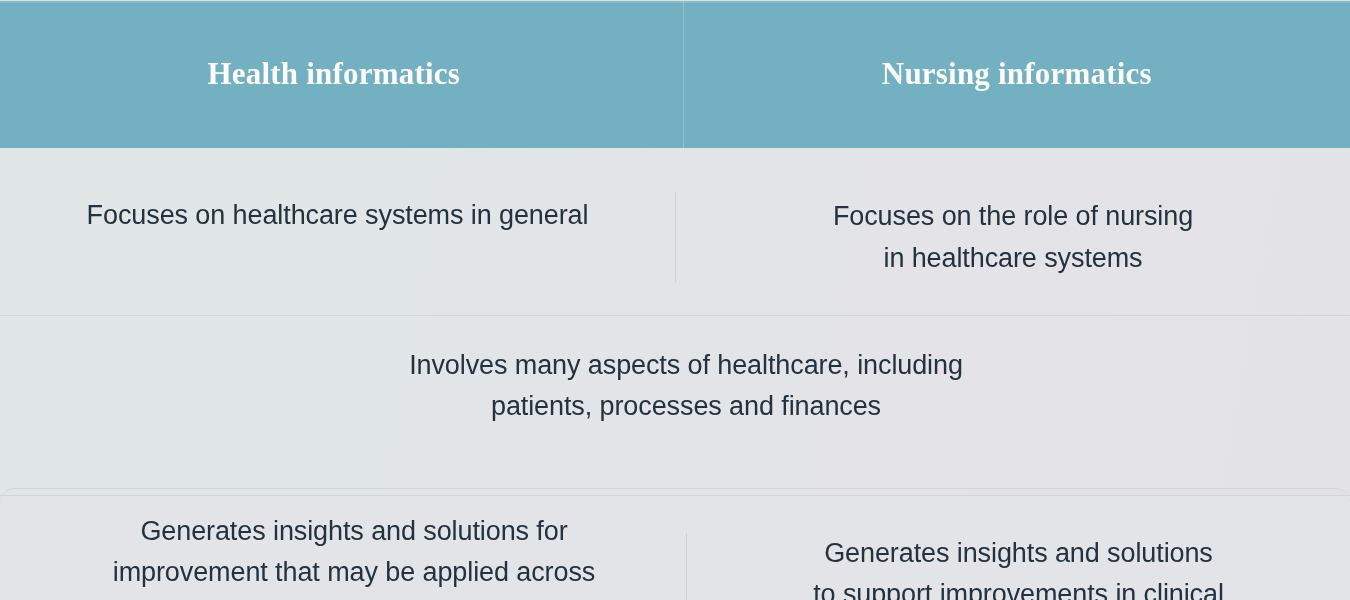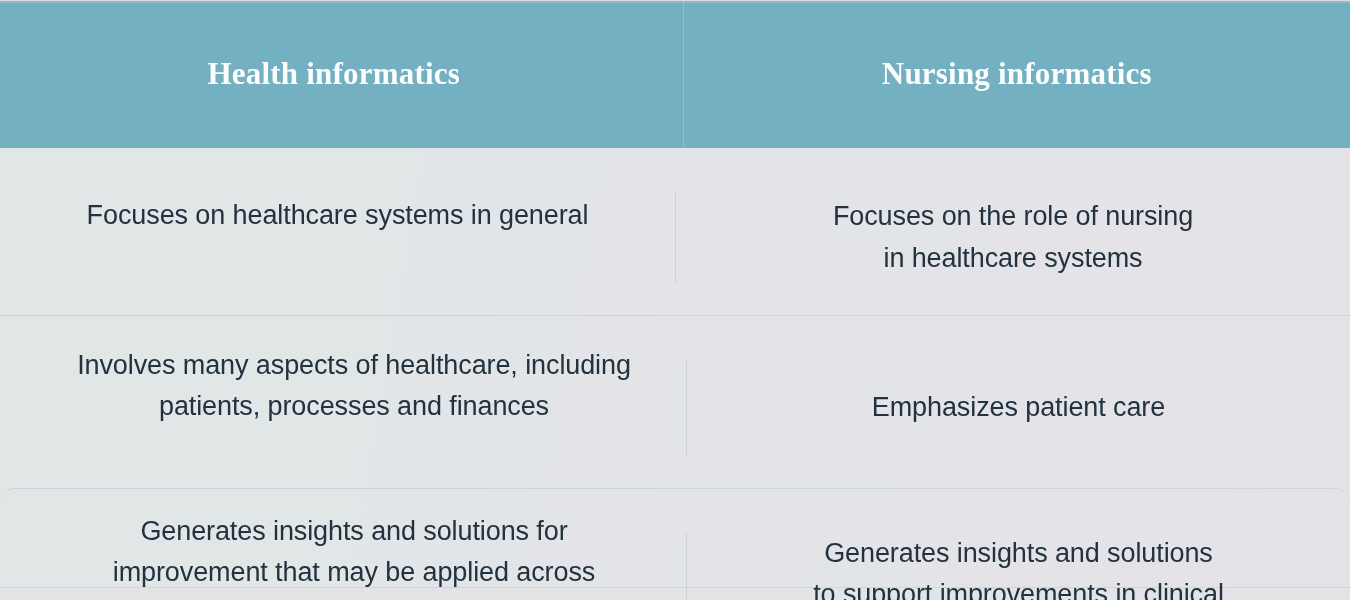--- a/index.html
+++ b/index.html
@@ -12,21 +12,21 @@
     height: 600px;
     overflow: hidden;
     background: #e3e4e7;
     font-family: "Liberation Sans", sans-serif;
     -webkit-font-smoothing: antialiased;
   }
 
   
   .comparison-table {
     width: 1350px;
-    height: 588px;
+    height: 496px;
     box-sizing: border-box;
     display: flex;
     flex-direction: column;
     position: relative;
     background: linear-gradient(100deg,
                 #e1e7e7 0%,
                 #e1e6e7 30%,
                 #e3e4e8 52%,
                 #e4e4e8 72%,
                 #e3e3e7 100%);
@@ -125,21 +125,20 @@
 
     <div class="table-row row-1">
       <div class="body-cell col-left">Focuses on healthcare systems in general</div>
       <div class="body-cell col-right">Focuses on the role of nursing
 in healthcare systems</div>
     </div>
 
     <div class="table-row row-2">
       <div class="body-cell col-left">Involves many aspects of healthcare, including
 patients, processes and finances</div>
-      <div class="body-cell col-right">Emphasizes patient care</div>
     </div>
 
     <div class="table-row row-3">
       <div class="body-cell col-left">Generates insights and solutions for
 improvement that may be applied across
 many healthcare functions</div>
       <div class="body-cell col-right">Generates insights and solutions
 to support improvements in clinical
 workflow and practices</div>
     </div>

